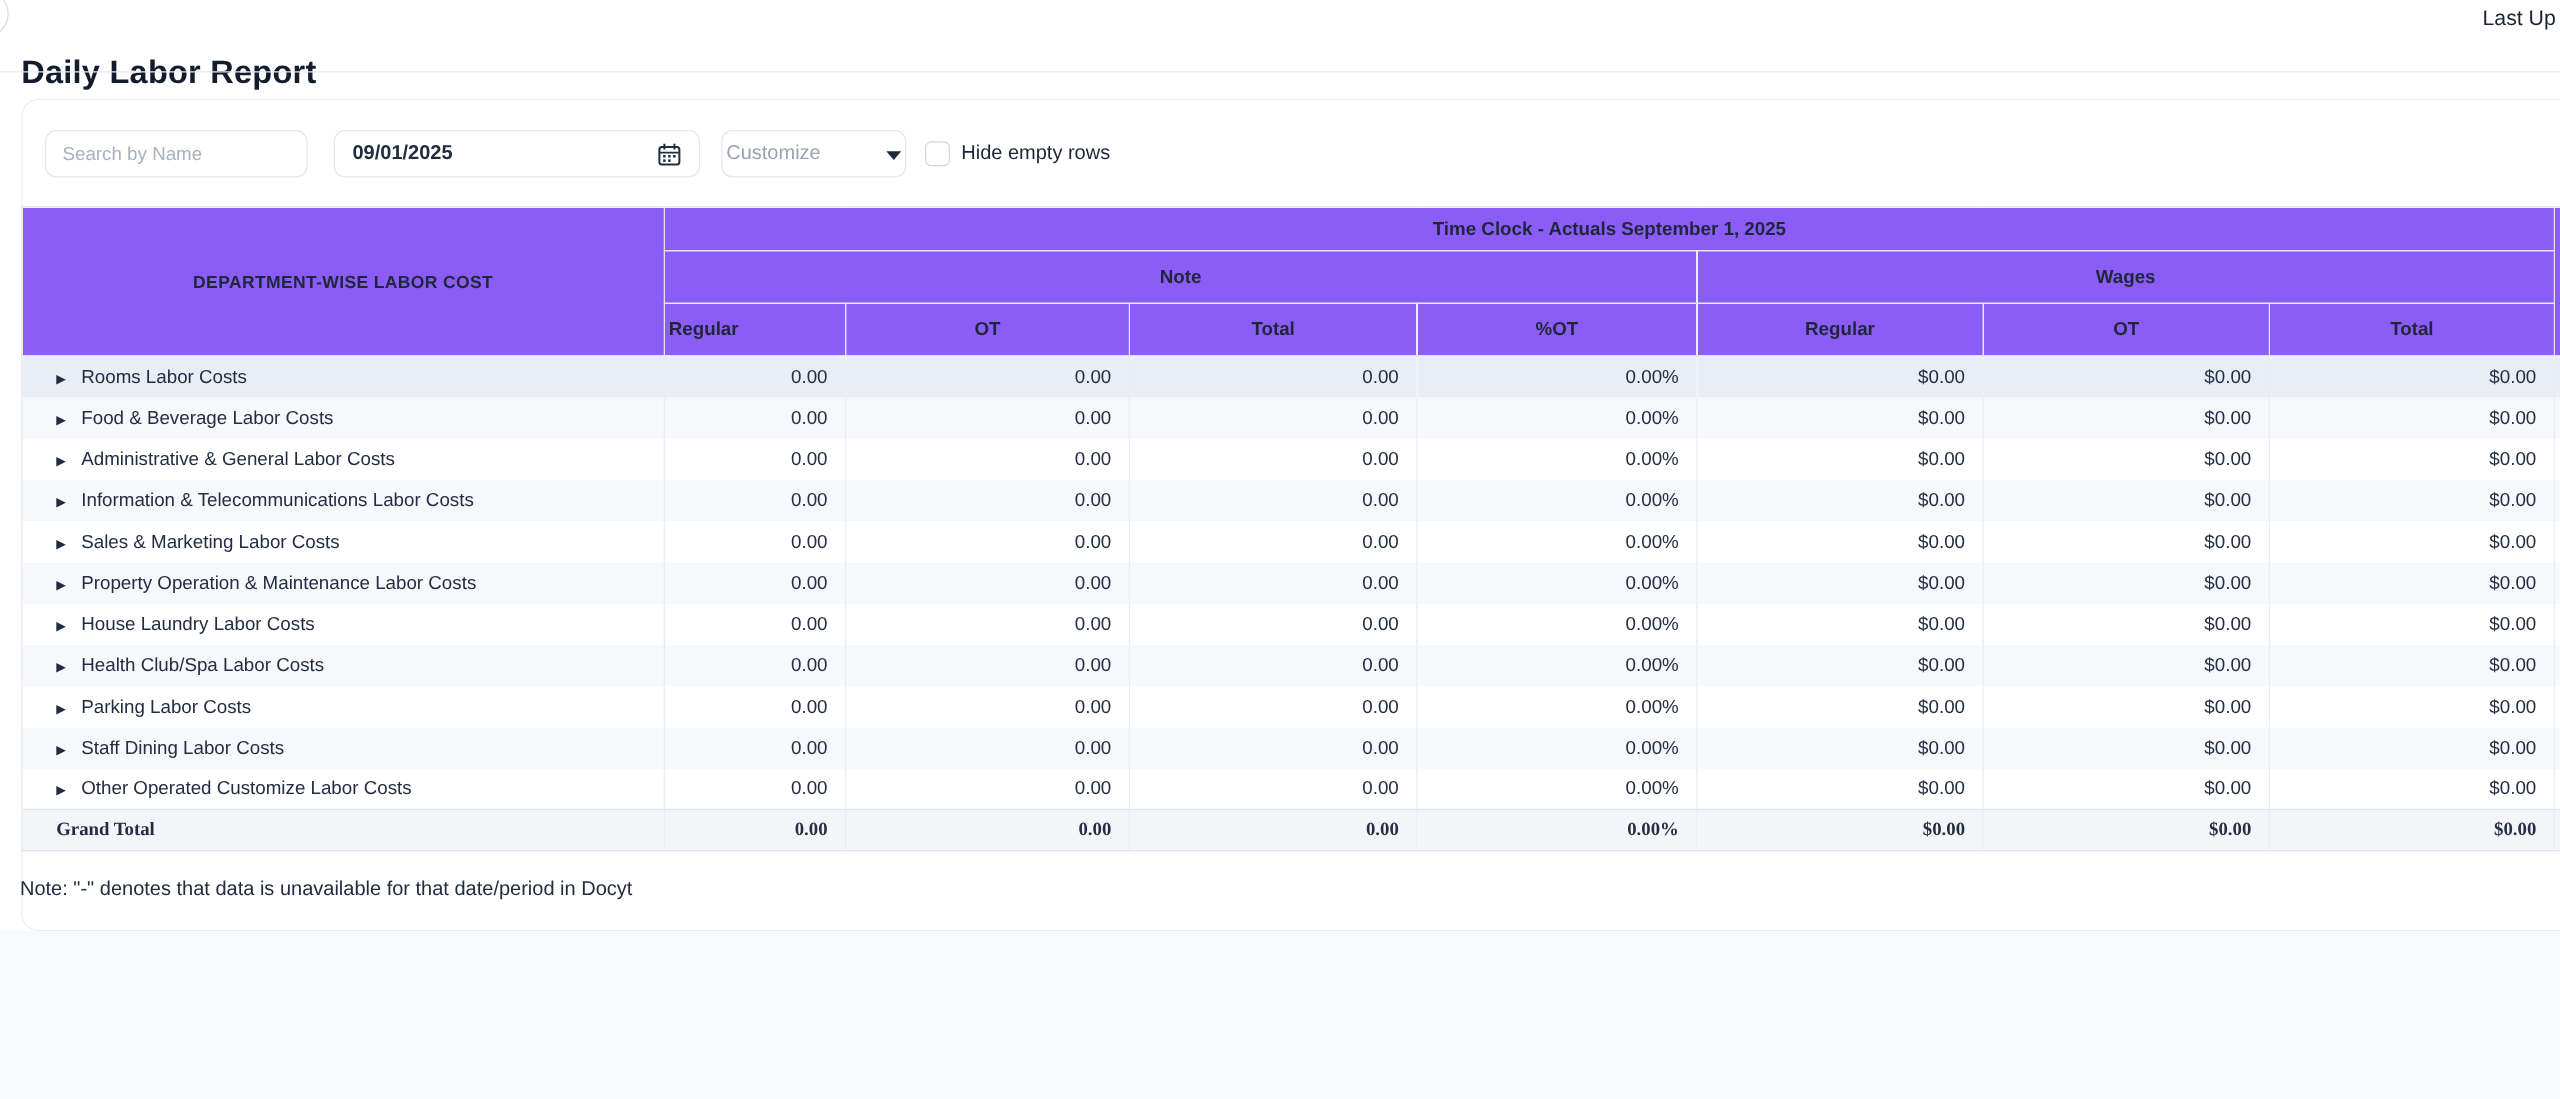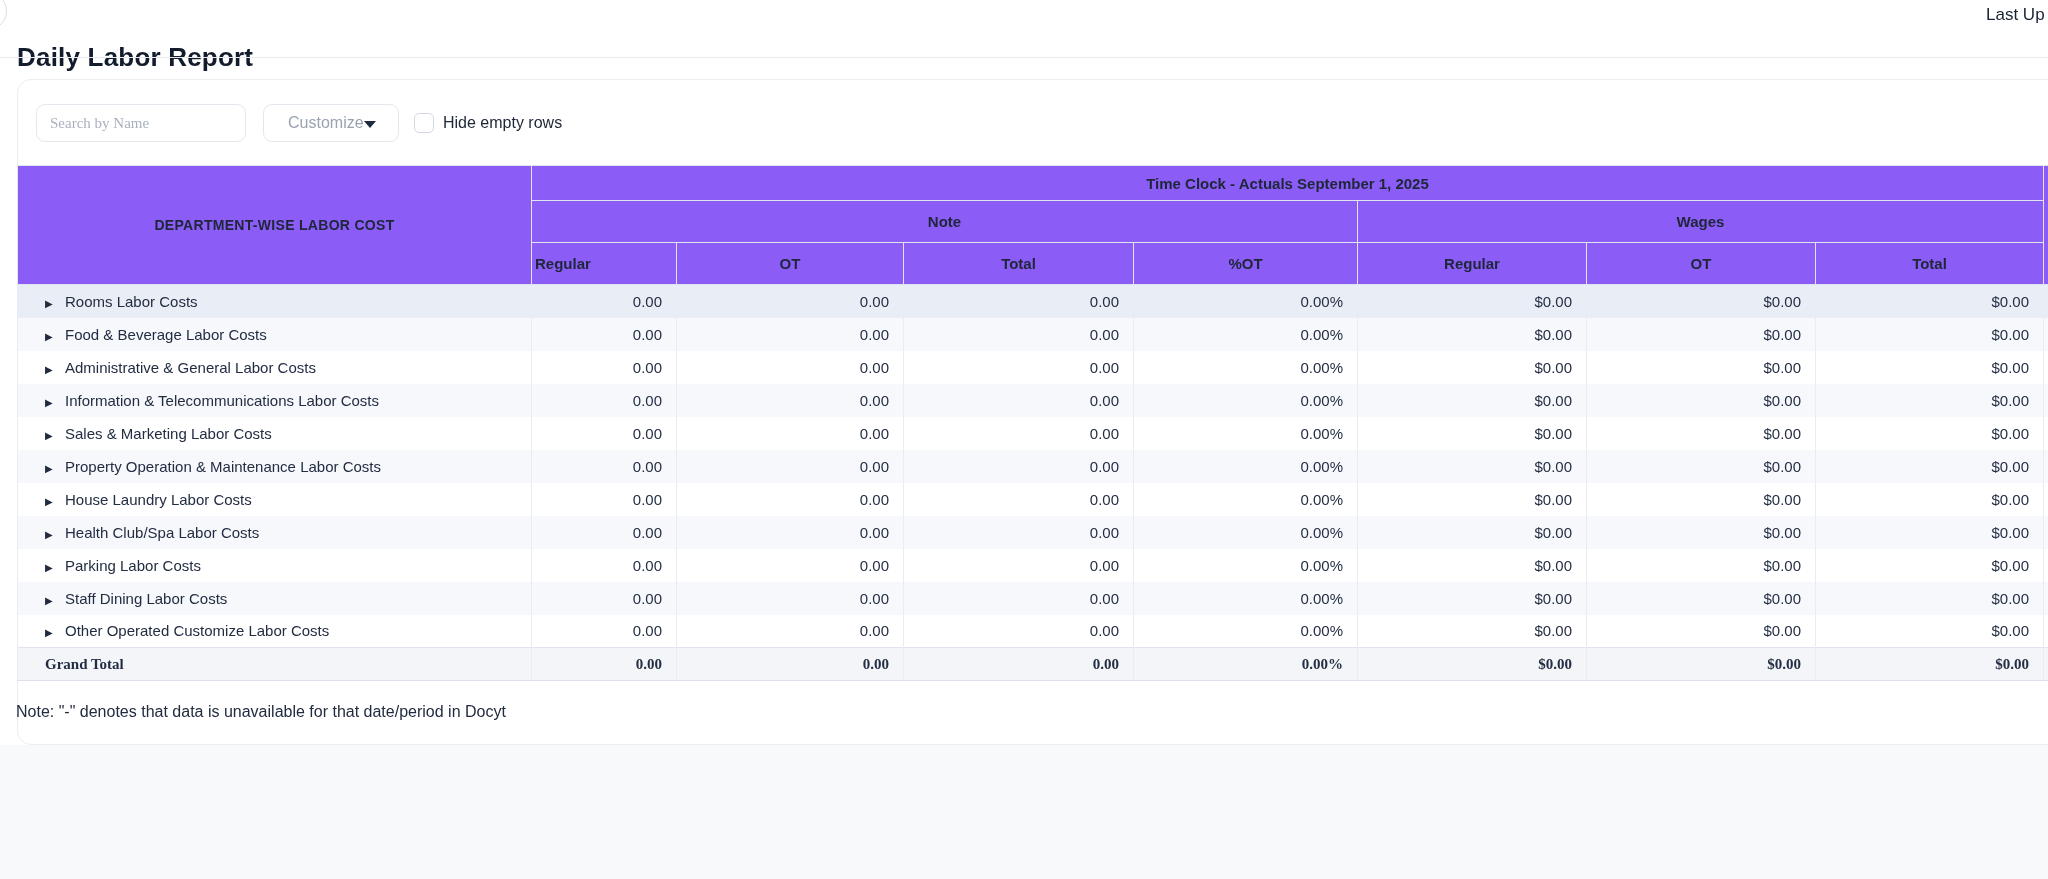--- a/index.html
+++ b/index.html
@@ -35,27 +35,27 @@
   }
   
   .toolbar{ display:flex; align-items:center; padding:24px 0 0 18px; height:62px; }
   .tb-box{
     height:38px; border:1px solid #e4e7ee; border-radius:9px; background:#fff;
     display:flex; align-items:center;
   }
   .search-box{ width:210px; padding:0 13px; }
   .search-box input{
     border:none; outline:none; width:100%; font-size:15px;
-    font-family:Liberation Serif, serif; color:#222c3f; background:transparent;
+    font-family:Liberation Sans, sans-serif; color:#222c3f; background:transparent;
   }
   .search-box input::placeholder{ color:#a9b1bf; }
   .date-box{ width:293px; margin-left:21px; padding:0 14px; justify-content:space-between; cursor:pointer; }
   .date-value{ font-size:16px; font-weight:bold; color:#222c3f; }
   .cal-icon svg{ display:block; }
-  .customize-btn{ width:136px; margin-left:17px; padding:0 24px; justify-content:space-between; cursor:pointer; }
+  .customize-btn{ width:148px; margin-left:17px; padding:0 3px; justify-content:space-between; cursor:pointer; }
   .customize-label{ font-size:16px; color:#9aa3b2; }
   .caret-down{
     width:0; height:0; border-left:6px solid transparent; border-right:6px solid transparent;
     border-top:7px solid #1f2a3d; margin-top:2px;
   }
   .checkbox{
     width:20px; height:20px; margin-left:15px; border:1.5px solid #d3d8e0;
     border-radius:5px; background:#fff; cursor:pointer; flex:none;
   }
   .checkbox-label{ margin-left:9px; font-size:16px; color:#1c2636; }
@@ -97,20 +97,36 @@
 <div class="last-updated">Last Up</div>
 <div class="title-divider"></div>
 
 <div class="footer-strip"></div>
 
 <div class="card">
 
   <div class="toolbar">
     <div class="tb-box search-box">
       <input type="text" placeholder="Search by Name" style="">
+    </div>
+    <div class="tb-box date-box">
+      <span class="date-value">09/01/2025</span>
+      <span class="cal-icon">
+        <svg width="19" height="19" viewBox="0 0 19 19">
+          <rect x="1.5" y="3.5" width="16" height="14" rx="2" fill="none" stroke="#222c3f" stroke-width="1.6"></rect>
+          <line x1="5.5" y1="1" x2="5.5" y2="5.5" stroke="#222c3f" stroke-width="1.6"></line>
+          <line x1="13.5" y1="1" x2="13.5" y2="5.5" stroke="#222c3f" stroke-width="1.6"></line>
+          <line x1="2" y1="8" x2="17" y2="8" stroke="#222c3f" stroke-width="1.4"></line>
+          <rect x="4.5" y="10" width="2" height="2" fill="#222c3f"></rect>
+          <rect x="8.5" y="10" width="2" height="2" fill="#222c3f"></rect>
+          <rect x="12.5" y="10" width="2" height="2" fill="#222c3f"></rect>
+          <rect x="4.5" y="13.5" width="2" height="2" fill="#222c3f"></rect>
+          <rect x="8.5" y="13.5" width="2" height="2" fill="#222c3f"></rect>
+        </svg>
+      </span>
     </div>
     <div class="tb-box customize-btn">
       <span class="customize-label">Customize</span>
       <span class="caret-down"></span>
     </div>
     <div class="checkbox"></div>
     <div class="checkbox-label">Hide empty rows</div>
   </div>
 
   <table>

